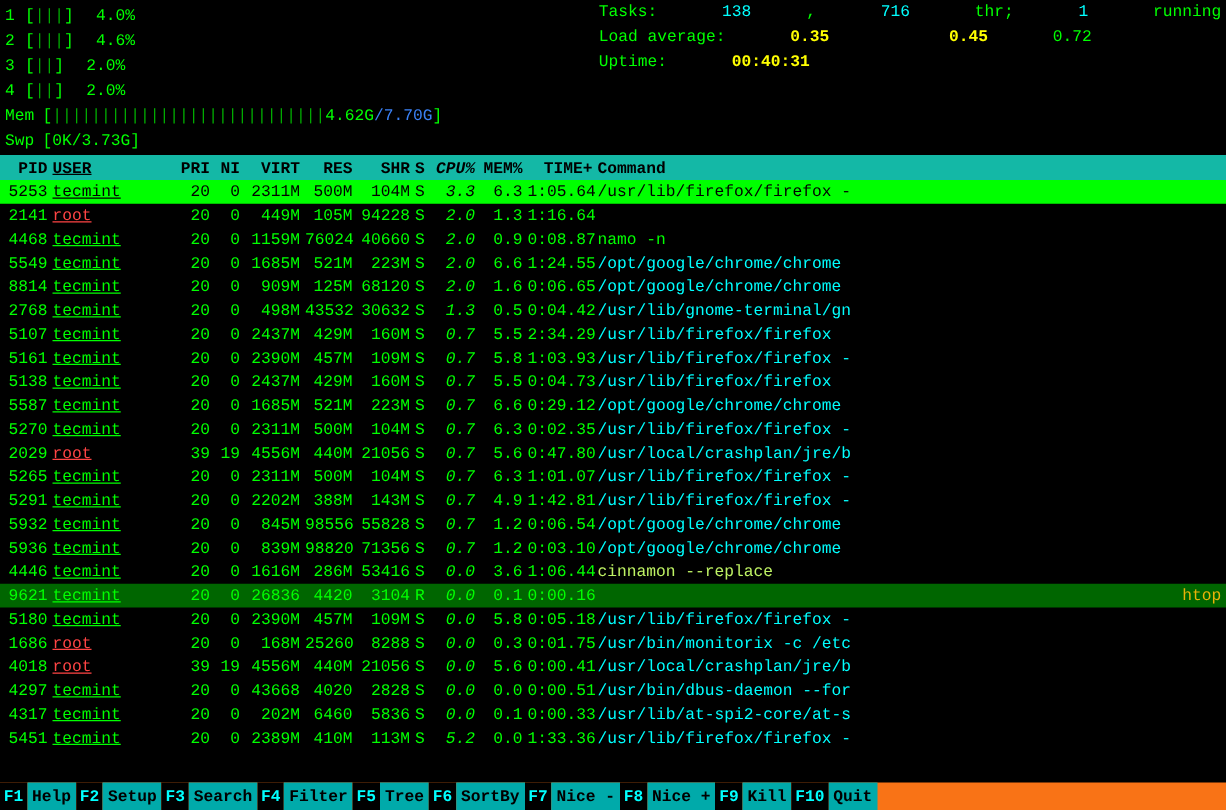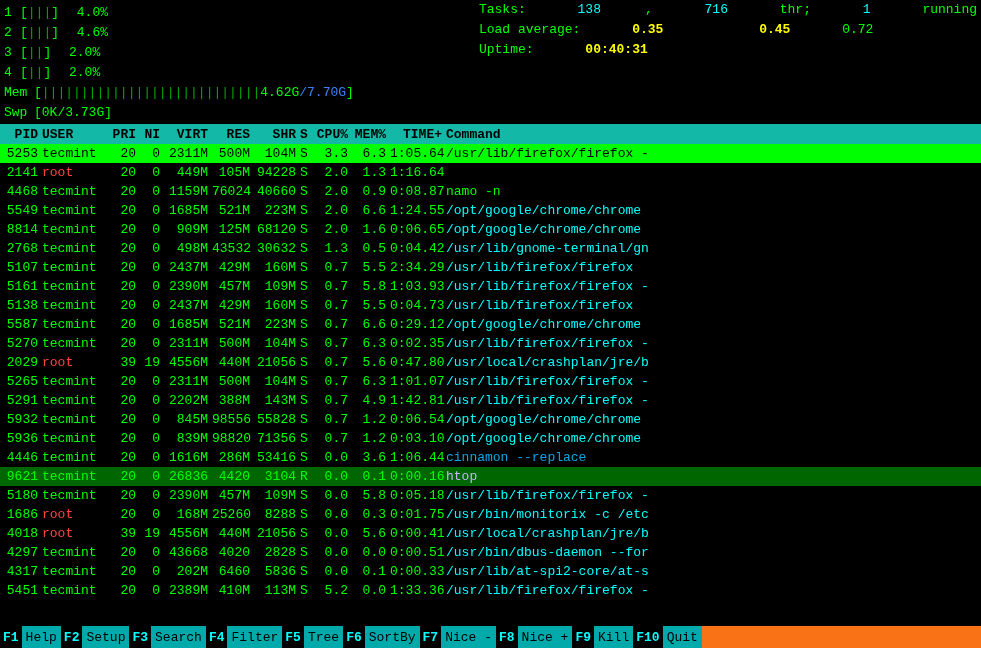--- a/index.html
+++ b/index.html
@@ -93,28 +93,28 @@
       padding: 0 4px;
       height: 19px;
       white-space: nowrap;
     }
     .table-row.selected {
       background: #00ff00;
       color: #000;
     }
     .table-row.selected .col-command { color: #000; }
     .col-pid { width: 38px; text-align: right; padding-right: 4px; }
-    .col-user { width: 70px; }
-    .col-pri { width: 28px; text-align: right; padding-right: 4px; }
+    .col-user { width: 70px; text-decoration: underline; }
+    .col-pri { width: 28px; text-align: right; padding-right: 4px; margin-left: 32px; }
     .col-ni { width: 24px; text-align: right; padding-right: 4px; }
     .col-virt { width: 48px; text-align: right; padding-right: 4px; }
     .col-res { width: 42px; text-align: right; padding-right: 4px; }
     .col-shr { width: 46px; text-align: right; padding-right: 4px; }
     .col-s { width: 14px; }
-    .col-cpu { width: 38px; text-align: right; padding-right: 4px; }
+    .col-cpu { width: 38px; text-align: right; padding-right: 4px; font-style: italic; }
     .col-mem { width: 38px; text-align: right; padding-right: 4px; }
     .col-time { width: 56px; text-align: right; padding-right: 4px; }
     .col-command { flex: 1; color: #00ffff; overflow: hidden; }
     .user-root { color: #ff4444; }
     .user-tecmint { color: #00ff00; }
     .row-running { background: #006600; }
     .footer {
       background: #f97316;
       color: #000;
       display: flex;
@@ -135,21 +135,21 @@
       align-items: center;
       font-weight: bold;
     }
     .footer-label {
       background: #00aaaa;
       color: #000;
       padding: 0 4px;
       height: 100%;
       display: flex;
       align-items: center;
-      font-weight: normal;
+      font-weight: bold;
     }
   </style>
 </head>
 <body>
 
 <div class="container">
 
   <div class="top-section">
     <div class="cpu-section">
 
@@ -466,35 +466,35 @@
     <span class="col-user user-tecmint">tecmint</span>
     <span class="col-pri">20</span>
     <span class="col-ni">0</span>
     <span class="col-virt">1616M</span>
     <span class="col-res">286M</span>
     <span class="col-shr">53416</span>
     <span class="col-s">S</span>
     <span class="col-cpu">0.0</span>
     <span class="col-mem">3.6</span>
     <span class="col-time">1:06.44</span>
-    <span class="col-command" style="color:#0ea5e9;">cinnamon --replace</span>
+    <span class="col-command" style="color:#bef264;">cinnamon --replace</span>
   </div>
       <div class="table-row row-running">
     <span class="col-pid">9621</span>
     <span class="col-user user-tecmint">tecmint</span>
     <span class="col-pri">20</span>
     <span class="col-ni">0</span>
     <span class="col-virt">26836</span>
     <span class="col-res">4420</span>
     <span class="col-shr">3104</span>
     <span class="col-s">R</span>
     <span class="col-cpu">0.0</span>
     <span class="col-mem">0.1</span>
     <span class="col-time">0:00.16</span>
-    <span class="col-command" style="color:#c4b5fd;">htop</span>
+    <span class="col-command" style="color:#eab308;text-align:right;">htop</span>
   </div>
       <div class="table-row">
     <span class="col-pid">5180</span>
     <span class="col-user user-tecmint">tecmint</span>
     <span class="col-pri">20</span>
     <span class="col-ni">0</span>
     <span class="col-virt">2390M</span>
     <span class="col-res">457M</span>
     <span class="col-shr">109M</span>
     <span class="col-s">S</span>

